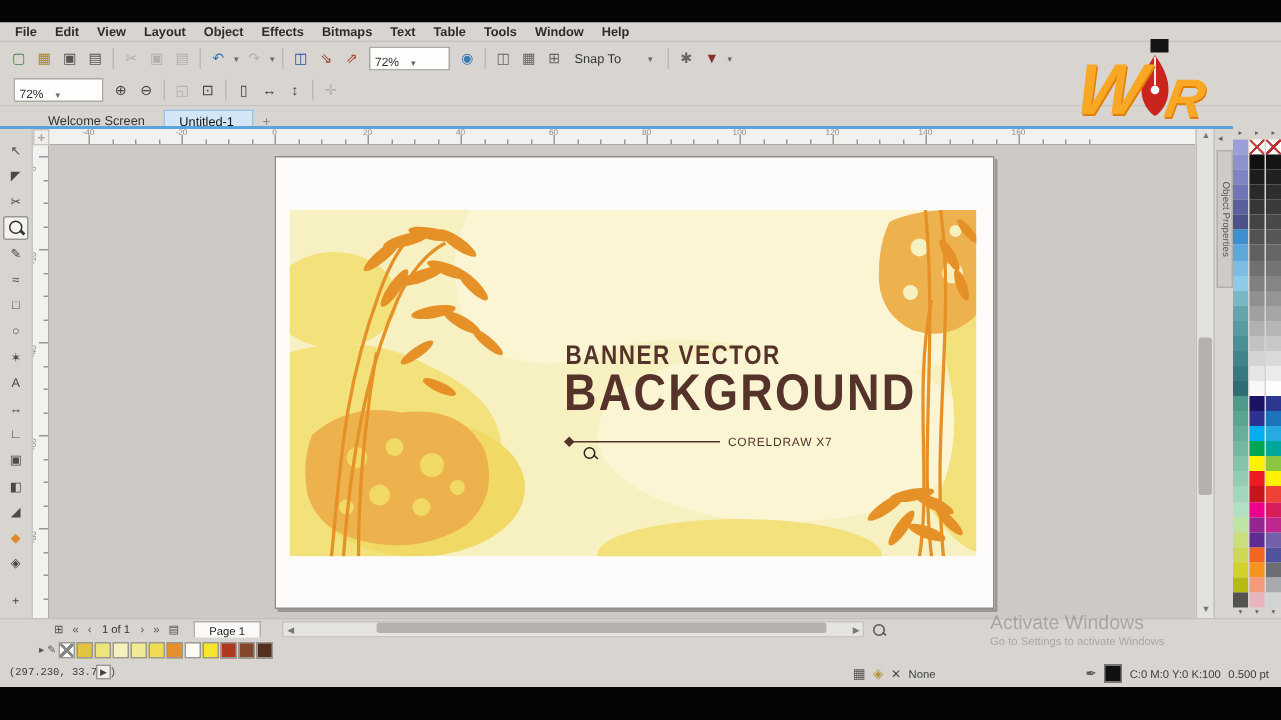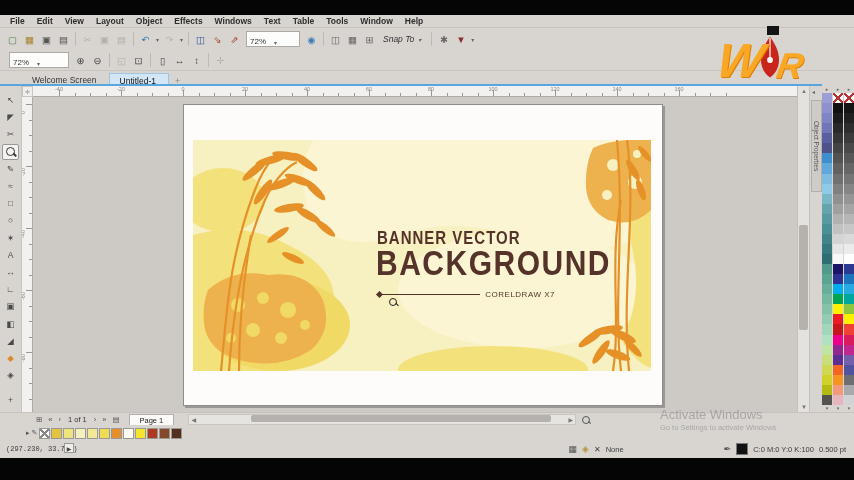--- a/index.html
+++ b/index.html
@@ -16,21 +16,21 @@
 
   
   .toolbar{position:absolute;top:28px;left:0;width:854px;height:22px;background:#d8d5d1;
            display:flex;align-items:center;padding-left:4px;box-sizing:border-box;}
   .ico{width:17px;height:16px;display:flex;align-items:center;justify-content:center;
        font-size:9.5px;color:#444;border-radius:2px;flex:0 0 auto;}
   .caret{font-size:6px;color:#666;width:7px;text-align:center;flex:0 0 auto;}
   .sep{width:1px;height:14px;background:#bcb9b5;margin:0 3px;flex:0 0 auto;}
   .combo{height:14px;background:#fdfdfc;border:1px solid #adaaa6;display:flex;align-items:flex-end;
          font-size:8px;color:#333;padding:0 3px;gap:6px;margin:0 3px;}
-  .snapto{font-size:8.5px;color:#333;display:flex;align-items:center;gap:2px;padding:0 5px;font-style:italic;}
+  .snapto{font-size:8.5px;color:#333;display:flex;align-items:center;gap:16px;padding:0 5px;}
 
   
   .propbar{position:absolute;top:50px;left:0;width:854px;height:21px;background:#d8d5d1;
            display:flex;align-items:center;padding-left:6px;box-sizing:border-box;border-bottom:1px solid #c9c6c2;}
   .ico.d{color:#b3b0ac;}
 
   
   .tabbar{position:absolute;top:71px;left:0;width:854px;height:15px;background:#d8d5d1;
           display:flex;align-items:flex-end;padding-left:22px;box-sizing:border-box;}
   .dtab{font-size:8.5px;color:#333;padding:2px 12px 2px 10px;height:13px;box-sizing:border-box;}
@@ -135,21 +135,21 @@
 
   <div class="blackbar top"></div>
 
   <div class="menubar" id="menubar">
       <span>File</span>
       <span>Edit</span>
       <span>View</span>
       <span>Layout</span>
       <span>Object</span>
       <span>Effects</span>
-      <span>Windows</span>
+      <span>Bitmaps</span>
       <span>Text</span>
       <span>Table</span>
       <span>Tools</span>
       <span>Window</span>
       <span>Help</span>
     </div>
 
   <div class="toolbar" id="toolbar">
       <div class="ico" style="color: rgb(79, 125, 69);">▢</div>
       <div class="ico" style="color: rgb(168, 132, 47);">▦</div>

